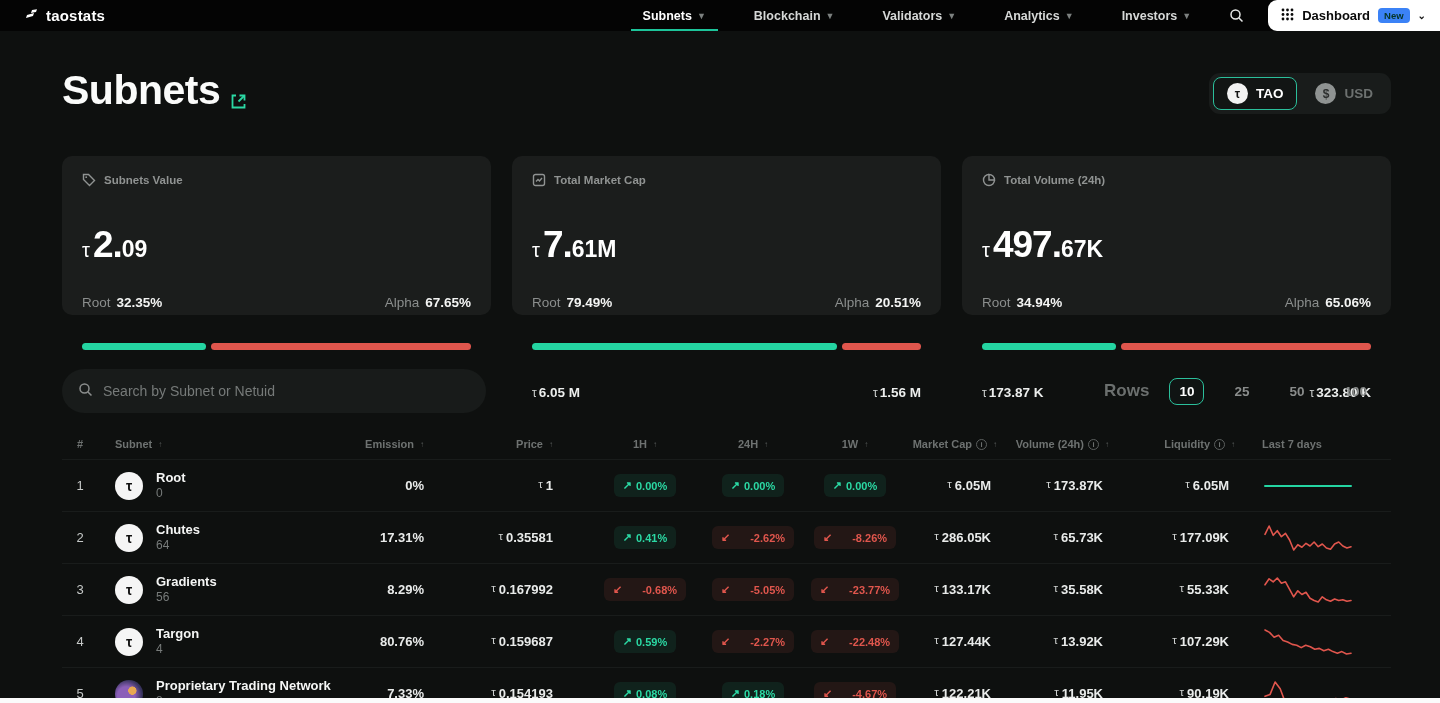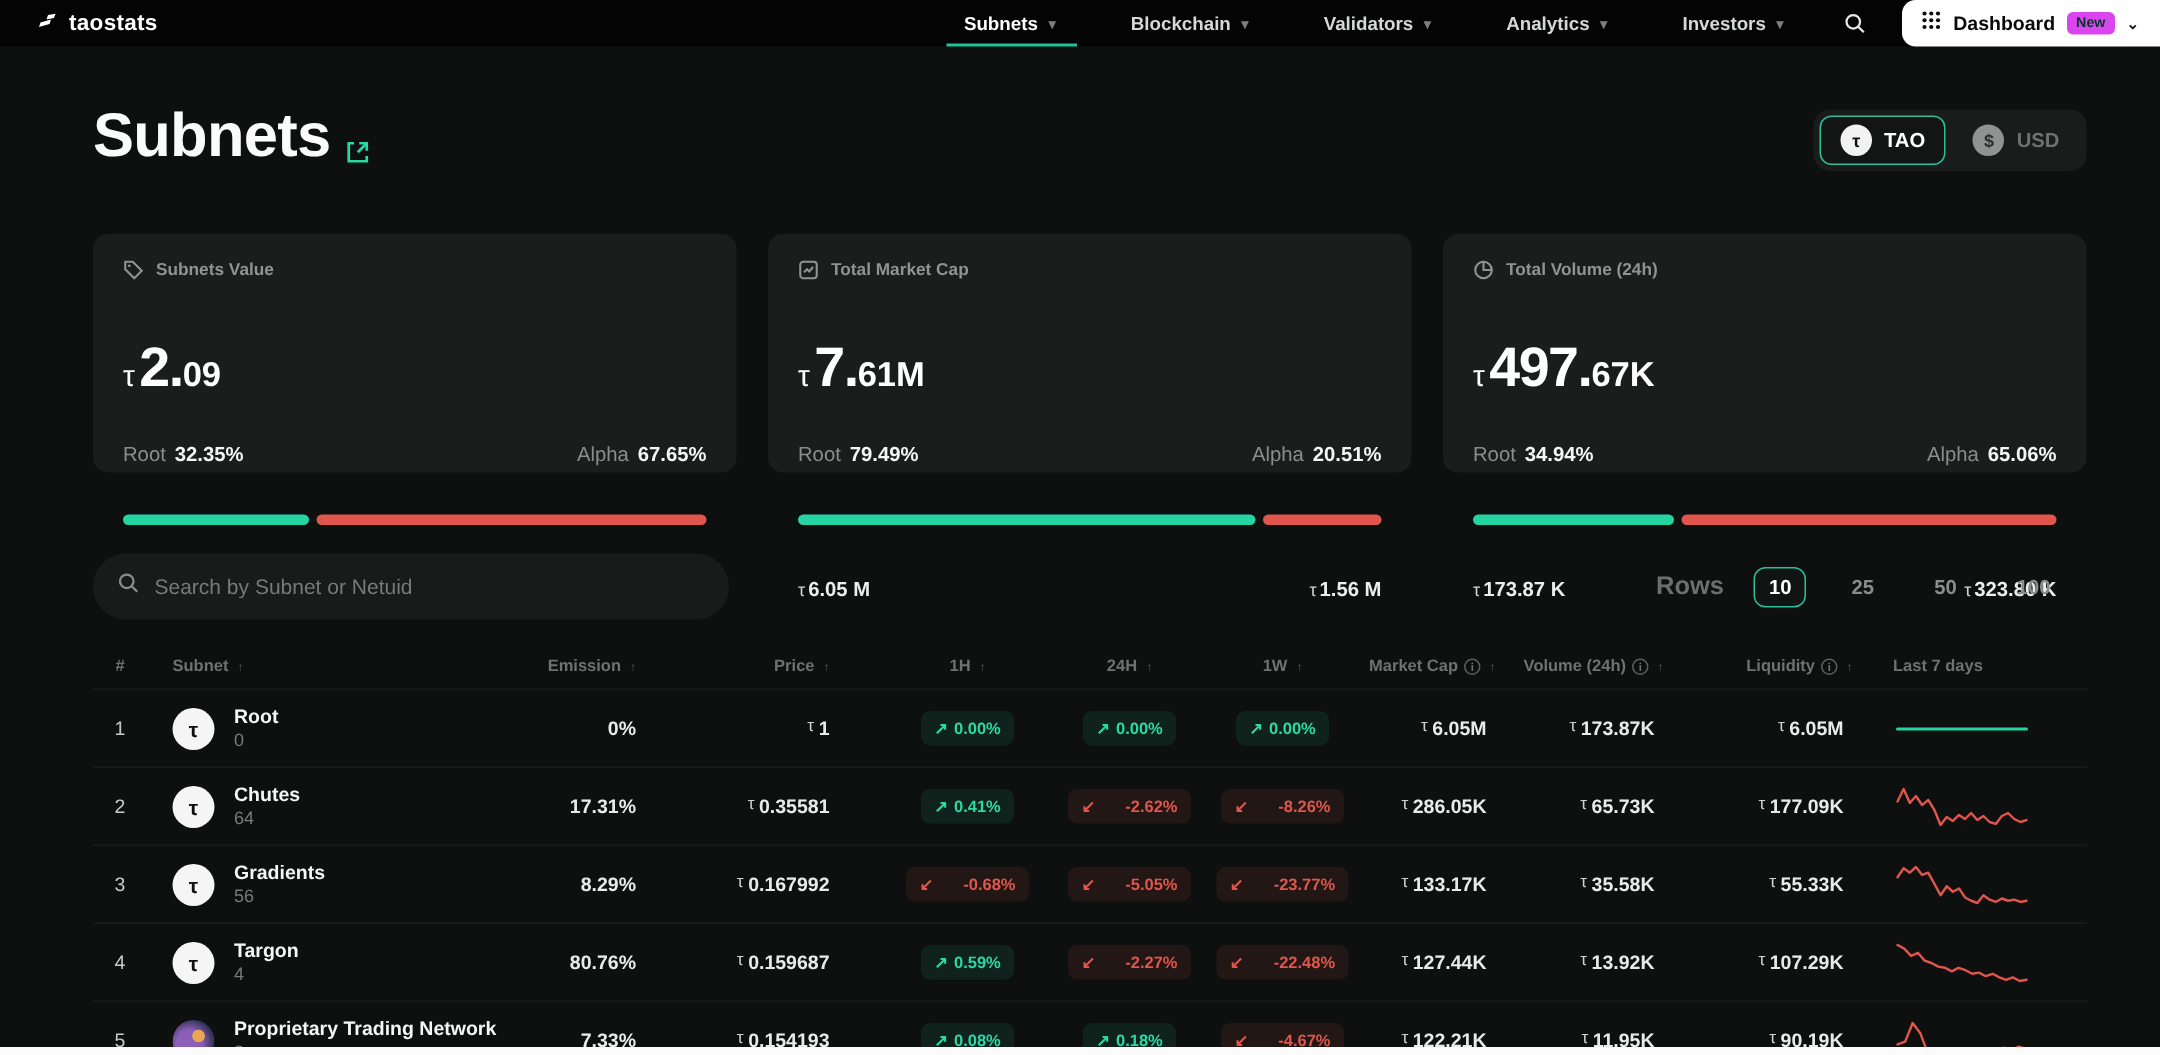--- a/index.html
+++ b/index.html
@@ -15,21 +15,21 @@
   .nav-item { display:flex; align-items:center; gap:5px; padding:0 24px; color:#d6d8d7;
     font-size:12.5px; font-weight:600; cursor:pointer; position:relative; }
   .nav-item .chev { color:#7c807f; font-size:9px; margin-top:1px; }
   .nav-item.state-active { color:#ffffff; }
   .nav-item.state-active::after { content:""; position:absolute; left:12px; right:12px; bottom:0;
     height:2px; background:#1dc49a; }
   .nav-search { display:flex; align-items:center; padding:0 14px; cursor:pointer; }
   .dash-pill { margin-left:10px; background:#ffffff; border-radius:9px 0 0 9px; display:flex;
     align-items:center; gap:8px; padding:0 14px 0 13px; cursor:pointer; }
   .dash-label { color:#0a0a0a; font-size:13px; font-weight:700; }
-  .new-badge { background:#d946ef; color:#053527; font-size:9.5px; font-weight:700;
+  .new-badge { background:#3b82f6; color:#053527; font-size:9.5px; font-weight:700;
     padding:2px 6px; border-radius:4px; }
   .dash-chev { color:#111; font-size:10px; font-weight:700; }
 
   
   .content { padding:0 49px 0 62px; }
   .title-row { display:flex; align-items:center; margin-top:36px; }
   .page-title { color:#fafbfa; font-size:41px; font-weight:700; letter-spacing:-.5px; display:flex; align-items:flex-start; gap:10px; }
   .ext-link { margin-top:6px; cursor:pointer; }
   .toggle-wrap { margin-left:auto; margin-right:0px; background:#191c1b; border-radius:11px;
     display:flex; padding:4px; gap:4px; }

